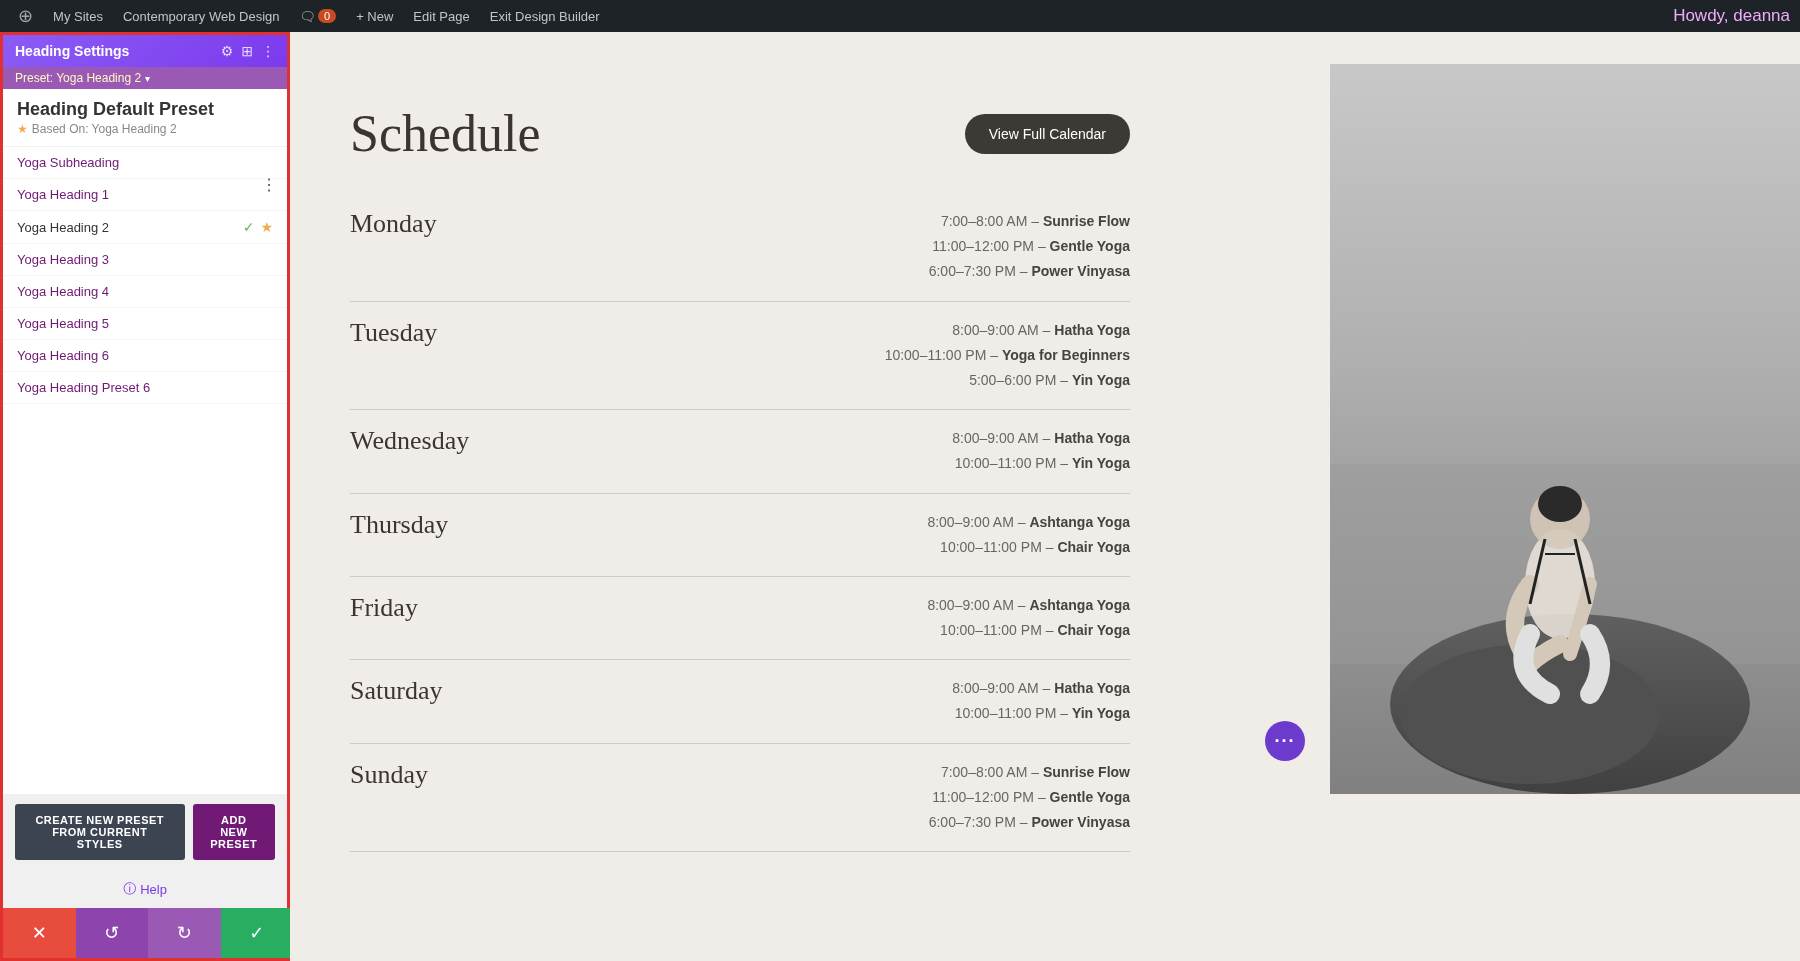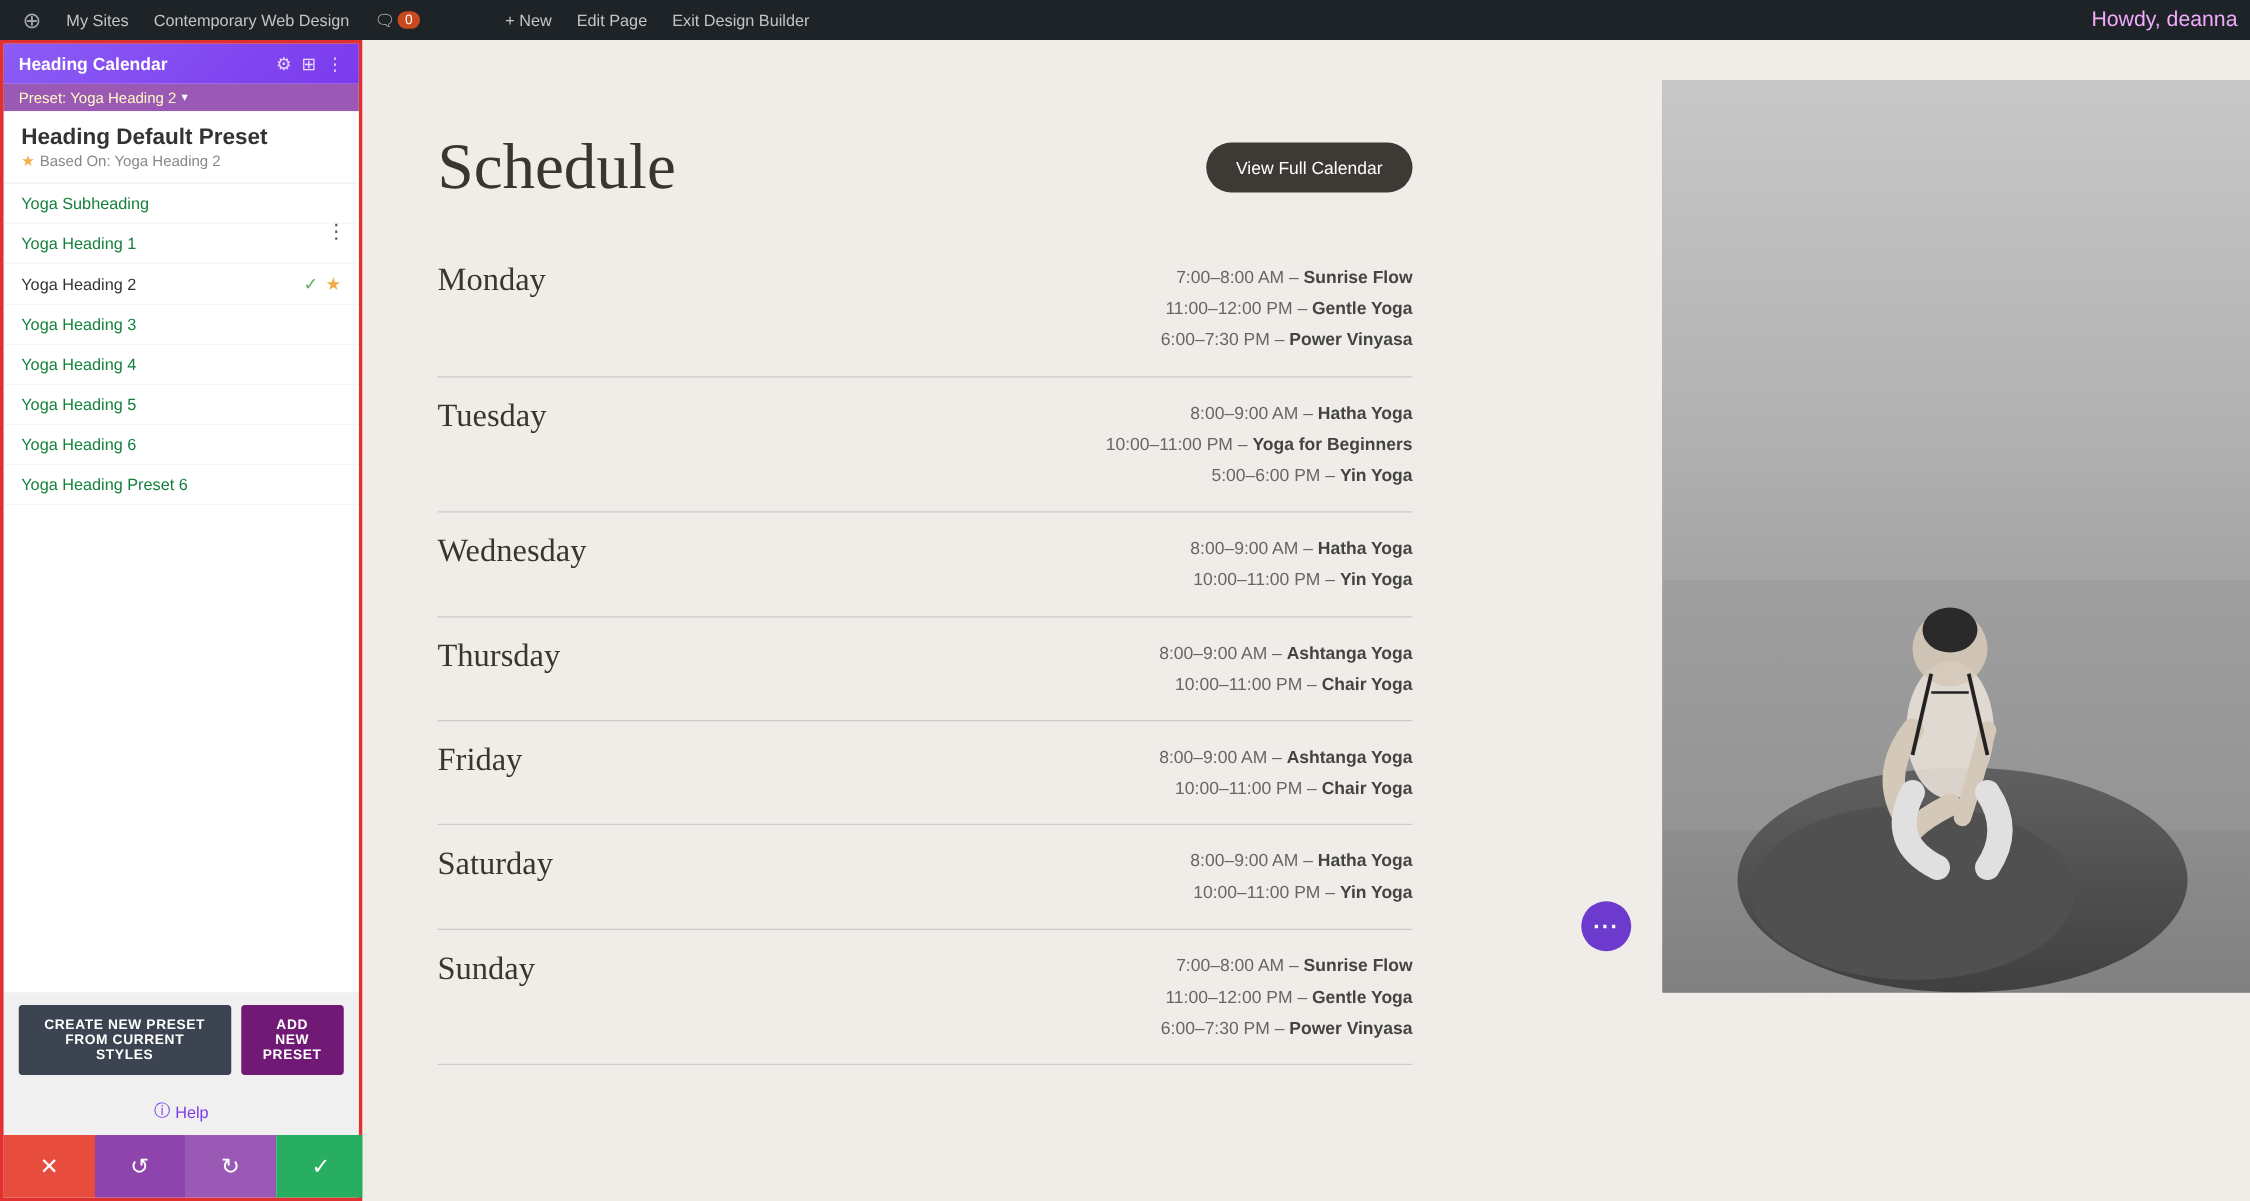--- a/index.html
+++ b/index.html
@@ -25,21 +25,21 @@
     .wp-admin-bar .admin-item {
       color: #c3c4c7;
       font-size: 13px;
       padding: 0 8px;
       height: 32px;
       display: flex;
       align-items: center;
       cursor: pointer;
       white-space: nowrap;
     }
-    .wp-admin-bar .new-item { color: #c3c4c7; font-size: 13px; padding: 0 8px; height: 32px; display: flex; align-items: center; gap: 4px; cursor: pointer; margin-left: 48px; }
+    .wp-admin-bar .new-item { color: #c3c4c7; font-size: 13px; padding: 0 8px; height: 32px; display: flex; align-items: center; gap: 4px; cursor: pointer; }
     .wp-admin-bar .howdy { margin-left: auto; color: #f0abfc; font-size: 17px; display: flex; align-items: center; gap: 6px; }
     .wp-admin-bar .comment-bubble {
       background: #ca4a1f;
       color: #fff;
       font-size: 11px;
       border-radius: 10px;
       padding: 1px 6px;
       margin-left: 2px;
     }
 
@@ -104,21 +104,21 @@
     .preset-list {
       flex: 1;
       overflow-y: auto;
       background: white;
       padding: 0;
     }
 
     .preset-item {
       padding: 8px 14px;
       font-size: 13px;
-      color: #15803d;
+      color: #701a75;
       cursor: pointer;
       display: flex;
       align-items: center;
       justify-content: space-between;
       border-bottom: 1px solid #f5f5f5;
     }
     .preset-item.active { color: #333; }
 
     .preset-item-default {
       padding: 10px 14px;
@@ -348,21 +348,21 @@
   <span class="new-item admin-item">+ New</span>
   <span class="admin-item">Edit Page</span>
   <span class="admin-item">Exit Design Builder</span>
   <span class="howdy">Howdy, deanna</span>
 </div>
 
 <div class="main-container">
 
   <div class="left-panel">
     <div class="panel-header">
-      <span class="panel-header-title">Heading Calendar</span>
+      <span class="panel-header-title">Heading Settings</span>
       <div class="panel-header-icons">
         <span class="panel-header-icon">⚙</span>
         <span class="panel-header-icon">⊞</span>
         <span class="panel-header-icon">⋮</span>
       </div>
     </div>
     <div class="panel-subheader">
       <span class="panel-subheader-text">Preset: Yoga Heading 2</span>
       <span class="panel-subheader-chevron">▾</span>
     </div>

